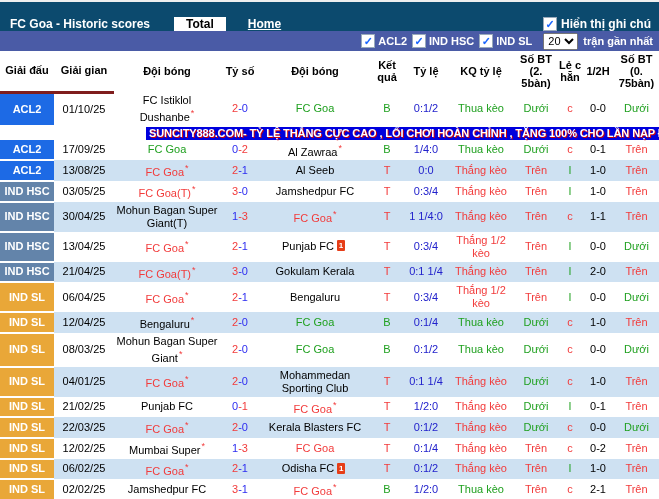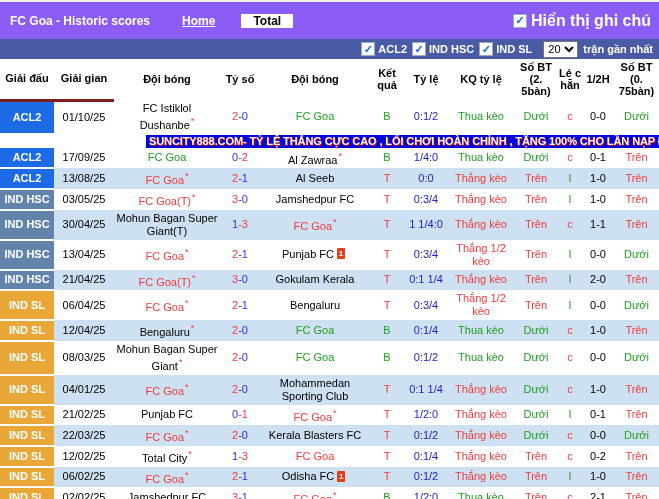--- a/index.html
+++ b/index.html
@@ -1,24 +1,24 @@
 <!DOCTYPE html>
 <html><head>
 <meta charset="utf-8">
 <style>
   html,body{margin:0;padding:0;background:#d6d6d6;font-family:"Liberation Sans",sans-serif;}
   .app{width:659px;height:499px;background:#ffffff;overflow:hidden;position:relative;border-top:2px solid #efefef;}
   
-  .titlebar{background:#8b5cf6;height:37px;display:flex;align-items:center;color:#fff;}
+  .titlebar{background:#0c4a6e;height:29px;display:flex;align-items:flex-end;color:#fff;}
   .titlebar .title{font-weight:bold;font-size:12px;display:flex;align-items:center;padding:0 10px;}
   .tab{display:flex;align-items:center;padding:0 12px;font-weight:bold;font-size:12px;cursor:pointer;}
   .tab.active{background:#ffffff;color:#000;margin-left:14px;}
   .tab.link{color:#fff;text-decoration:underline;margin-left:10px;}
   .titlebar .spacer{flex:1;}
-  .note-toggle{display:flex;align-items:center;gap:4px;padding-right:8px;font-weight:bold;font-size:16px;}
+  .note-toggle{display:flex;align-items:center;gap:4px;padding-right:8px;font-weight:bold;font-size:12px;}
   .cb{width:12px;height:12px;background:#fff;border:1px solid #9ab;display:inline-flex;align-items:center;justify-content:center;flex:0 0 auto;}
   .cb::before{content:"\2713";color:#1a66ff;font-size:11px;font-weight:bold;line-height:1;}
   
   .filterbar{background:#4a5ba6;height:20px;display:flex;align-items:center;justify-content:flex-end;gap:5px;color:#fff;font-weight:bold;font-size:11px;padding:0 6px;}
   .filterbar .grp{display:flex;align-items:center;gap:3px;}
   .filterbar select{height:17px;font-size:11px;margin-left:6px;}
   
   table{border-collapse:collapse;table-layout:fixed;width:659px;font-size:11px;text-align:center;}
   thead th{font-weight:bold;font-size:11px;line-height:12px;padding:2px 0 3px;background:#fff;color:#000;vertical-align:middle;}
   thead th.u{border-bottom:3px solid #7f1d1d;}
@@ -35,22 +35,22 @@
   .banner-cell{padding:0;}
   .banner{margin-left:146px;background:#0000dd;color:#ffffff;font-weight:bold;font-size:11px;line-height:13px;white-space:nowrap;width:fit-content;padding:0 3px;text-shadow:1px 1px 0 #d40000;letter-spacing:-0.1px;cursor:pointer;}
 </style>
 </head>
 <body>
 
 <div class="app">
 
   <div class="titlebar">
     <span class="title">FC Goa - Historic scores</span>
+    <span class="tab active">Total</span>
     <span class="tab link">Home</span>
-    <span class="tab active">Total</span>
     <span class="spacer"></span>
     <span class="note-toggle">
       <span class="cb"></span>
       <span>Hiển thị ghi chú</span>
     </span>
   </div>
 
   <div class="filterbar">
     <span class="grp">
       <span class="cb"></span>
@@ -285,21 +285,21 @@
           <td class="odds">0:1/2</td>
           <td class="c-red">Thắng kèo</td>
           <td class="c-green">Dưới</td>
           <td class="c-red">c</td>
           <td>0-0</td>
           <td class="c-green">Dưới</td>
         </tr>
         <tr>
           <td class="league" style="background: rgb(233, 167, 56);">IND SL</td>
           <td>12/02/25</td>
-          <td class="c-black"><span>Total City</span><span class="ast">*</span></td>
+          <td class="c-black"><span>Mumbai Super</span><span class="ast">*</span></td>
           <td><span class="c-blue">1</span><span class="c-red">-3</span></td>
           <td class="c-red"><span>FC Goa</span></td>
           <td class="c-red">T</td>
           <td class="odds">0:1/4</td>
           <td class="c-red">Thắng kèo</td>
           <td class="c-red">Trên</td>
           <td class="c-red">c</td>
           <td>0-2</td>
           <td class="c-red">Trên</td>
         </tr>

